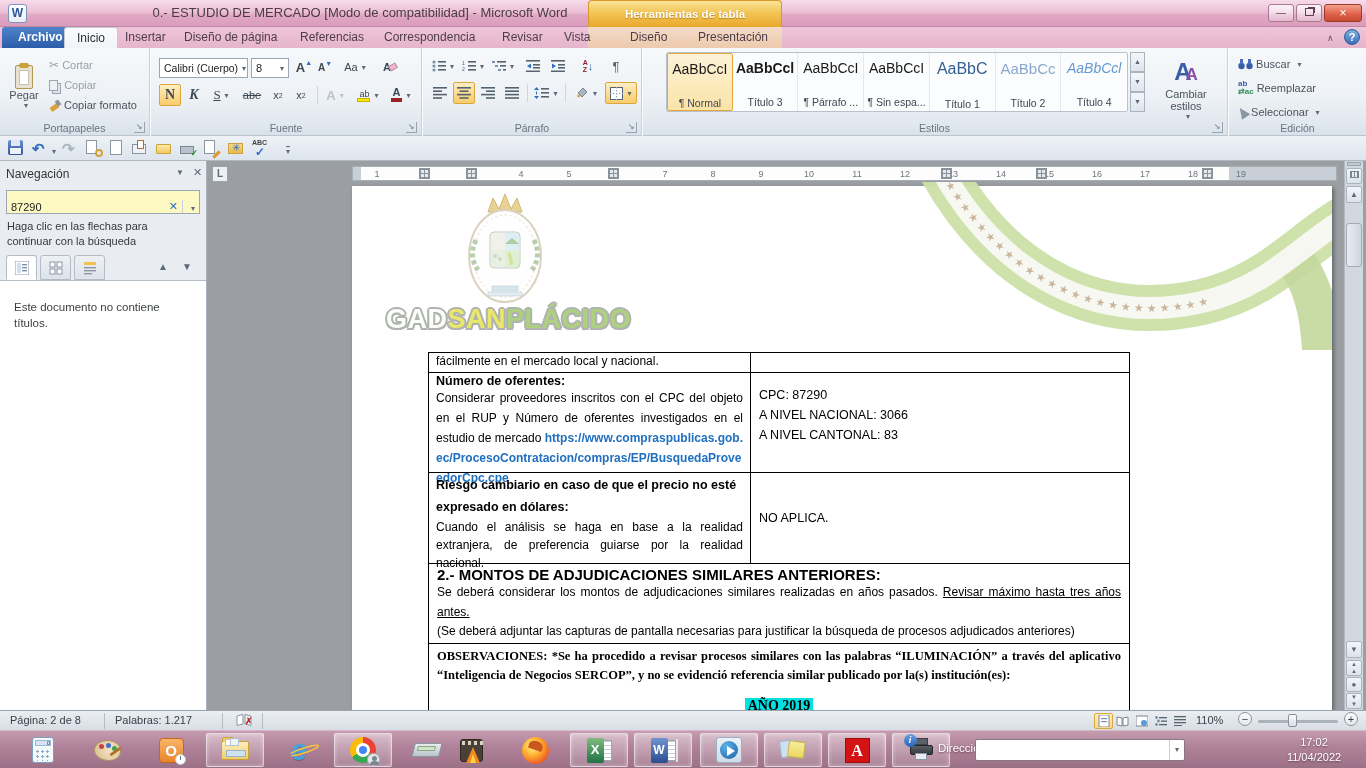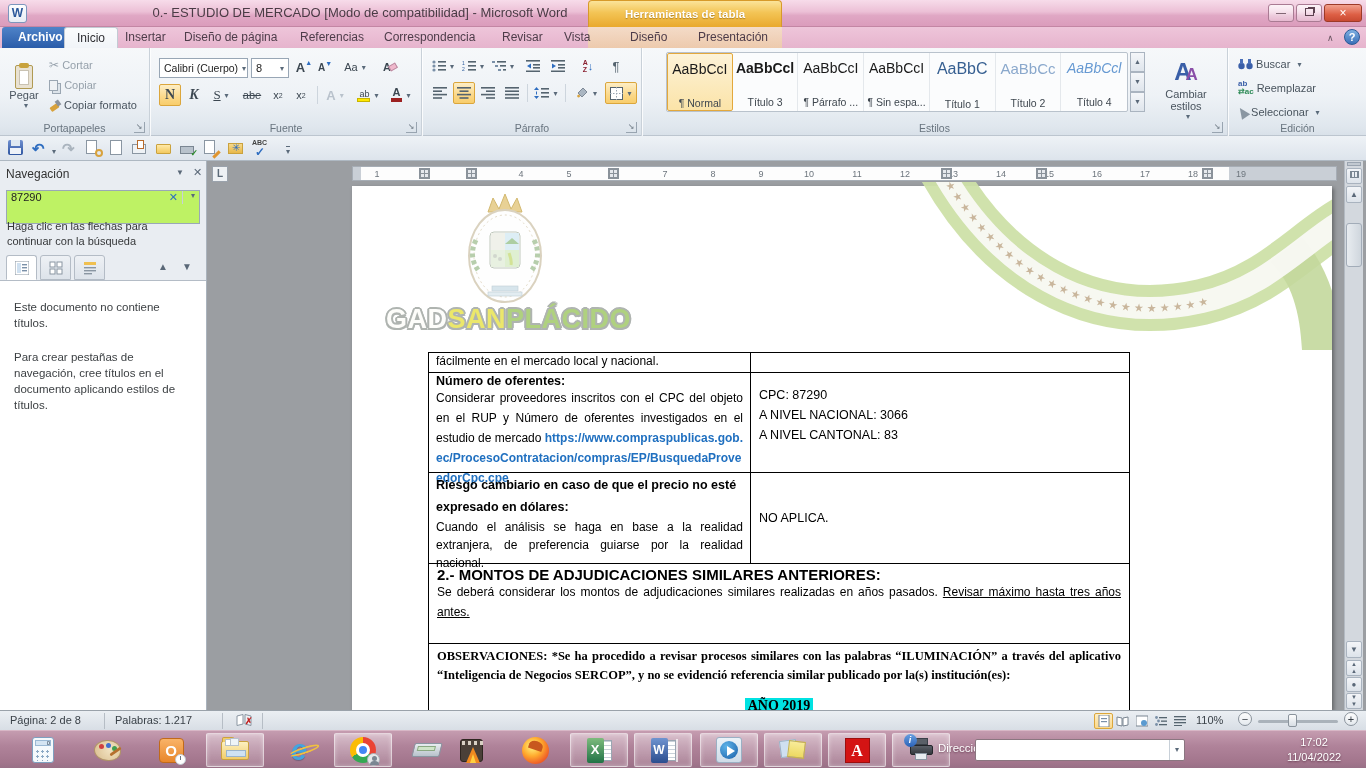--- a/index.html
+++ b/index.html
@@ -57,21 +57,21 @@
 .galscroll{position:absolute;left:1130px;top:4px;width:15px;height:60px;display:flex;flex-direction:column}
 .galscroll div{flex:1;border:1px solid #aab4c0;background:linear-gradient(#f4f6f9,#dfe5ec);font-size:7px;color:#5a6878;text-align:center;line-height:18px}
 
 
 .qat{position:absolute;left:0;top:136px;width:1366px;height:25px;background:linear-gradient(#eef2f6,#dde4ec);border-bottom:1px solid #aeb8c2}
 .qicon{position:absolute;top:4px;width:17px;height:17px}
 
 
 .navpane{position:absolute;left:0;top:161px;width:207px;height:549px;background:#e9edf2;border-right:1px solid #aab3bd}
 .np-title{position:absolute;left:6px;top:6px;font-size:12px;color:#333}
-.np-search{position:absolute;left:6px;top:29px;width:194px;height:34px;background:#bef264;border:1px solid #9aa8b6;display:flex;align-items:flex-start}
+.np-search{position:absolute;left:6px;top:29px;width:194px;height:24px;background:#fef9c3;border:1px solid #9aa8b6;display:flex;align-items:flex-end}
 .np-search input{flex:1;border:none;outline:none;font-size:11px;padding:0 4px;font-family:"Liberation Sans",sans-serif;color:#222;background:transparent}
 .np-hint{position:absolute;left:7px;top:58px;width:184px;font-size:11px;color:#36383a;line-height:15px}
 .np-tabs{position:absolute;left:6px;top:94px;width:194px;height:25px}
 .np-tab{position:absolute;top:0;width:31px;height:25px;border:1px solid #b4bcc6;background:linear-gradient(#eef1f5,#dde3ea);border-radius:3px 3px 0 0;display:flex;align-items:center;justify-content:center}
 .np-tab.act{background:#fff;border-bottom:1px solid #fff}
 .np-body{position:absolute;left:0;top:119px;width:206px;height:430px;background:#fff;border-top:1px solid #b4bcc6}
 .np-msg{margin:18px 14px 0 14px;font-size:11.5px;color:#3d4144;line-height:16px}
 
 
 .docarea{position:absolute;left:207px;top:161px;width:1133px;height:549px;background:#9b9ea2;overflow:hidden}
@@ -488,21 +488,20 @@
             <rect x="1" y="6" width="12" height="1.4" fill="#8a96a2"></rect>
             <rect x="1" y="9" width="12" height="1.4" fill="#8a96a2"></rect>
             <rect x="1" y="12" width="8" height="1.4" fill="#8a96a2"></rect>
           </svg>
       </div>
       <span class="abs" style="left:152px;top:6px;font-size:10px;color:#5a6878">▲</span>
       <span class="abs" style="left:176px;top:6px;font-size:10px;color:#5a6878">▼</span>
     </div>
     <div class="np-body">
       <p class="np-msg">Este documento no contiene títulos.</p>
-      <p class="np-msg">Para crear pestañas de navegación, cree títulos en el documento aplicando estilos de títulos.</p>
     </div>
   </div>
 
   <div class="docarea">
     <div class="tabsel">L</div>
 
     <div class="ruler">
       <div class="rulerband"></div>
       <span class="rnum" style="left:0px">1</span>
       <span class="rnum" style="left:48px">2</span>
@@ -587,20 +586,21 @@
             <div class="ctitle" style="line-height:22px">Riesgo cambiario en caso de que el precio no esté expresado en dólares:</div>
             <div class="just" style="line-height:18px">Cuando el análisis se haga en base a la realidad extranjera, de preferencia guiarse por la realidad nacional.</div>
           </div>
           <div class="rcell" style="display:flex;align-items:center">
             <div class="bline">NO APLICA.</div>
           </div>
         </div>
         <div class="trow" style="height:80px;display:block;padding:1px 8px">
           <div class="sec2t">2.- MONTOS DE ADJUDICACIONES SIMILARES ANTERIORES:</div>
           <div class="just" style="line-height:19.5px"><span>Se deberá considerar los montos de adjudicaciones similares realizadas en años pasados. </span><span style="text-decoration:underline">Revisar máximo hasta tres años antes.</span></div>
+          <div style="line-height:19px">(Se deberá adjuntar las capturas de pantalla necesarias para justificar la búsqueda de procesos adjudicados anteriores)</div>
         </div>
         <div class="trow" style="height:67px;display:block;padding:3px 8px;border-bottom:none">
           <div class="obs">OBSERVACIONES: *Se ha procedido a revisar procesos similares con las palabras “ILUMINACIÓN” a través del aplicativo “Inteligencia de Negocios SERCOP”, y no se evidenció referencia similar publicado por la(s) institución(es):</div>
           <div style="text-align:center;margin-top:13px">
             <span class="year">AÑO 2019</span>
           </div>
         </div>
       </div>
     </div>
   </div>

